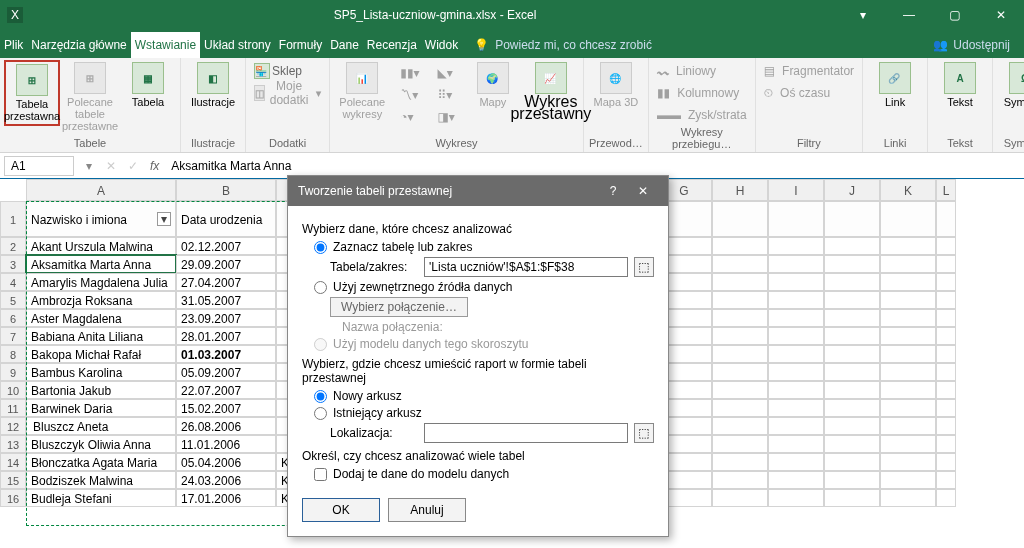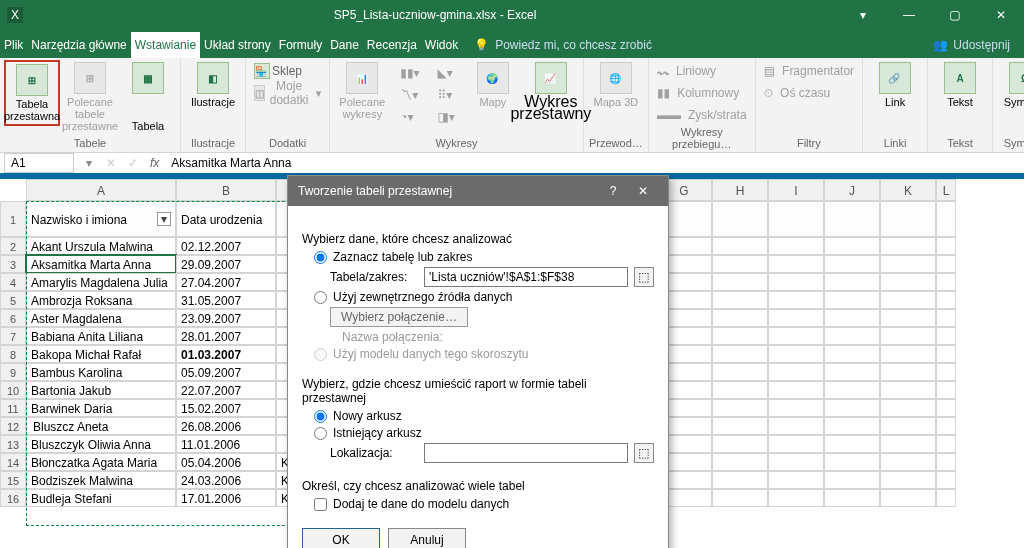--- a/index.html
+++ b/index.html
@@ -18,21 +18,21 @@
   .ribbon-group .items { display: flex; gap: 2px; flex: 1; align-items: flex-start; }
   .ribbon-group .group-label { text-align: center; color: #666; font-size: 11px; padding-bottom: 2px; }
   .ribbon-btn { display: flex; flex-direction: column; align-items: center; justify-content: flex-start; padding: 2px 4px; cursor: pointer; text-align: center; gap: 2px; }
   .ribbon-btn.big { width: 56px; }
   .ribbon-btn .ico { width: 32px; height: 32px; background: #d8e8d8; border: 1px solid #9abf8d; display:flex; align-items:center; justify-content:center; color:#217346; font-weight:bold; font-size:10px; }
   .ribbon-btn.small-row { flex-direction: row; width: auto; height: 22px; font-size: 11px; color: #666; }
   .ribbon-btn.disabled { color: #a0a0a0; }
   .ribbon-btn.disabled .ico { background:#e8e8e8; border-color:#ccc; color:#aaa;}
   .ribbon-btn.hl { border: 2px solid #c0392b; }
   .ribbon-col { display:flex; flex-direction:column; }
-  .formula-row { height: 26px; display: flex; align-items: center; border-bottom: 6px solid #0369a1; background:#fff;}
+  .formula-row { height: 26px; display: flex; align-items: center; border-bottom: 1px solid #0369a1; background:#fff;}
   .namebox { width: 70px; border: 1px solid #ccc; padding: 2px 6px; margin: 3px 4px; }
   .fb-btn { width: 22px; text-align: center; color: #888; }
   .fx { font-style: italic; color: #666; padding: 0 6px; }
   .formula-input { flex: 1; padding: 2px 6px; }
   .sheet { position: relative; }
   .cols { display: flex; margin-left: 26px; }
   .col-h { border: 0.5px solid #d4d4d4; background: #f0f0f0; height: 22px; line-height: 22px; text-align: center; color: #555; }
   .rows { }
   .row { display: flex; height: 18px; }
   .row-h { width: 26px; border: 0.5px solid #d4d4d4; background: #f0f0f0; text-align: center; color: #555; font-size: 11px; line-height: 18px; }
@@ -42,21 +42,21 @@
   .row.header-row .row-h { height: 36px; line-height: 36px; }
   .row.sel .cell:first-of-type { background: #e8f3e8; }
   .dropdown-btn { float:right; border:1px solid #999; width:14px; height:14px; margin-top:10px; text-align:center; line-height:12px; background:#fff; color:#444; }
   .selection-border { position:absolute; border:1px dashed #00863f; pointer-events:none; }
   
   .modal { position: absolute; left: 287px; top: 175px; width: 382px; background: #fff; border: 1px solid #888; box-shadow: 3px 3px 8px rgba(0,0,0,0.3); z-index: 50; }
   .modal-title { background: #6b6b6b; color: #fff; height: 30px; line-height: 30px; padding: 0 10px; display: flex; }
   .modal-title .t { flex: 1; }
   .modal-title .tb { width: 30px; text-align: center; }
   .modal-body { padding: 10px 14px 14px; }
-  .modal-body .sect { color: #000; margin: 16px 0 4px; }
+  .modal-body .sect { color: #000; margin: 6px 0 4px; }
   .modal-body label { display: flex; align-items: center; gap: 6px; margin: 3px 0 3px 12px; font-size: 12px; }
   .modal-body input[type=radio], .modal-body input[type=checkbox] { margin: 0; }
   .modal-body .field-row { display:flex; align-items:center; gap:6px; margin:3px 0 3px 28px; }
   .modal-body .field-row .lbl { min-width: 88px; }
   .modal-body .txt { flex:1; border:1px solid #7a7a7a; padding:2px 4px; font-size:12px; background:#fff;}
   .modal-body .range-btn { width:20px; height:20px; border:1px solid #888; background:#f3f3f3; text-align:center; line-height:18px; }
   .modal-body .mini-btn { border:1px solid #999; background:#f3f3f3; padding:2px 10px; margin-left:28px; color:#666;}
   .modal-body .dim { color: #999; }
   .modal-foot { display: flex; justify-content: flex-start; gap: 8px; padding: 0 14px 14px; }
   .modal-foot button { min-width: 78px; padding: 4px 0; border: 1px solid #888; background: #f3f3f3; }
@@ -105,21 +105,21 @@
       <div class="ribbon-btn big hl">
         <div class="ico">⊞</div>
         <div style="font-size:11px;line-height:12px;">Tabela przestawna</div>
       </div>
       <div class="ribbon-btn big disabled">
         <div class="ico">⊞</div>
         <div style="font-size:11px;line-height:12px;">Polecane tabele przestawne</div>
       </div>
       <div class="ribbon-btn big">
         <div class="ico">▦</div>
-        <div style="font-size:11px;margin-top:24px;">Tabela</div>
+        <div style="font-size:11px;">Tabela</div>
       </div>
     </div>
     <div class="group-label">Tabele</div>
   </div>
 
   <div class="ribbon-group">
     <div class="items">
       <div class="ribbon-btn big">
         <div class="ico">◧</div>
         <div style="font-size:11px;">Ilustracje</div>

